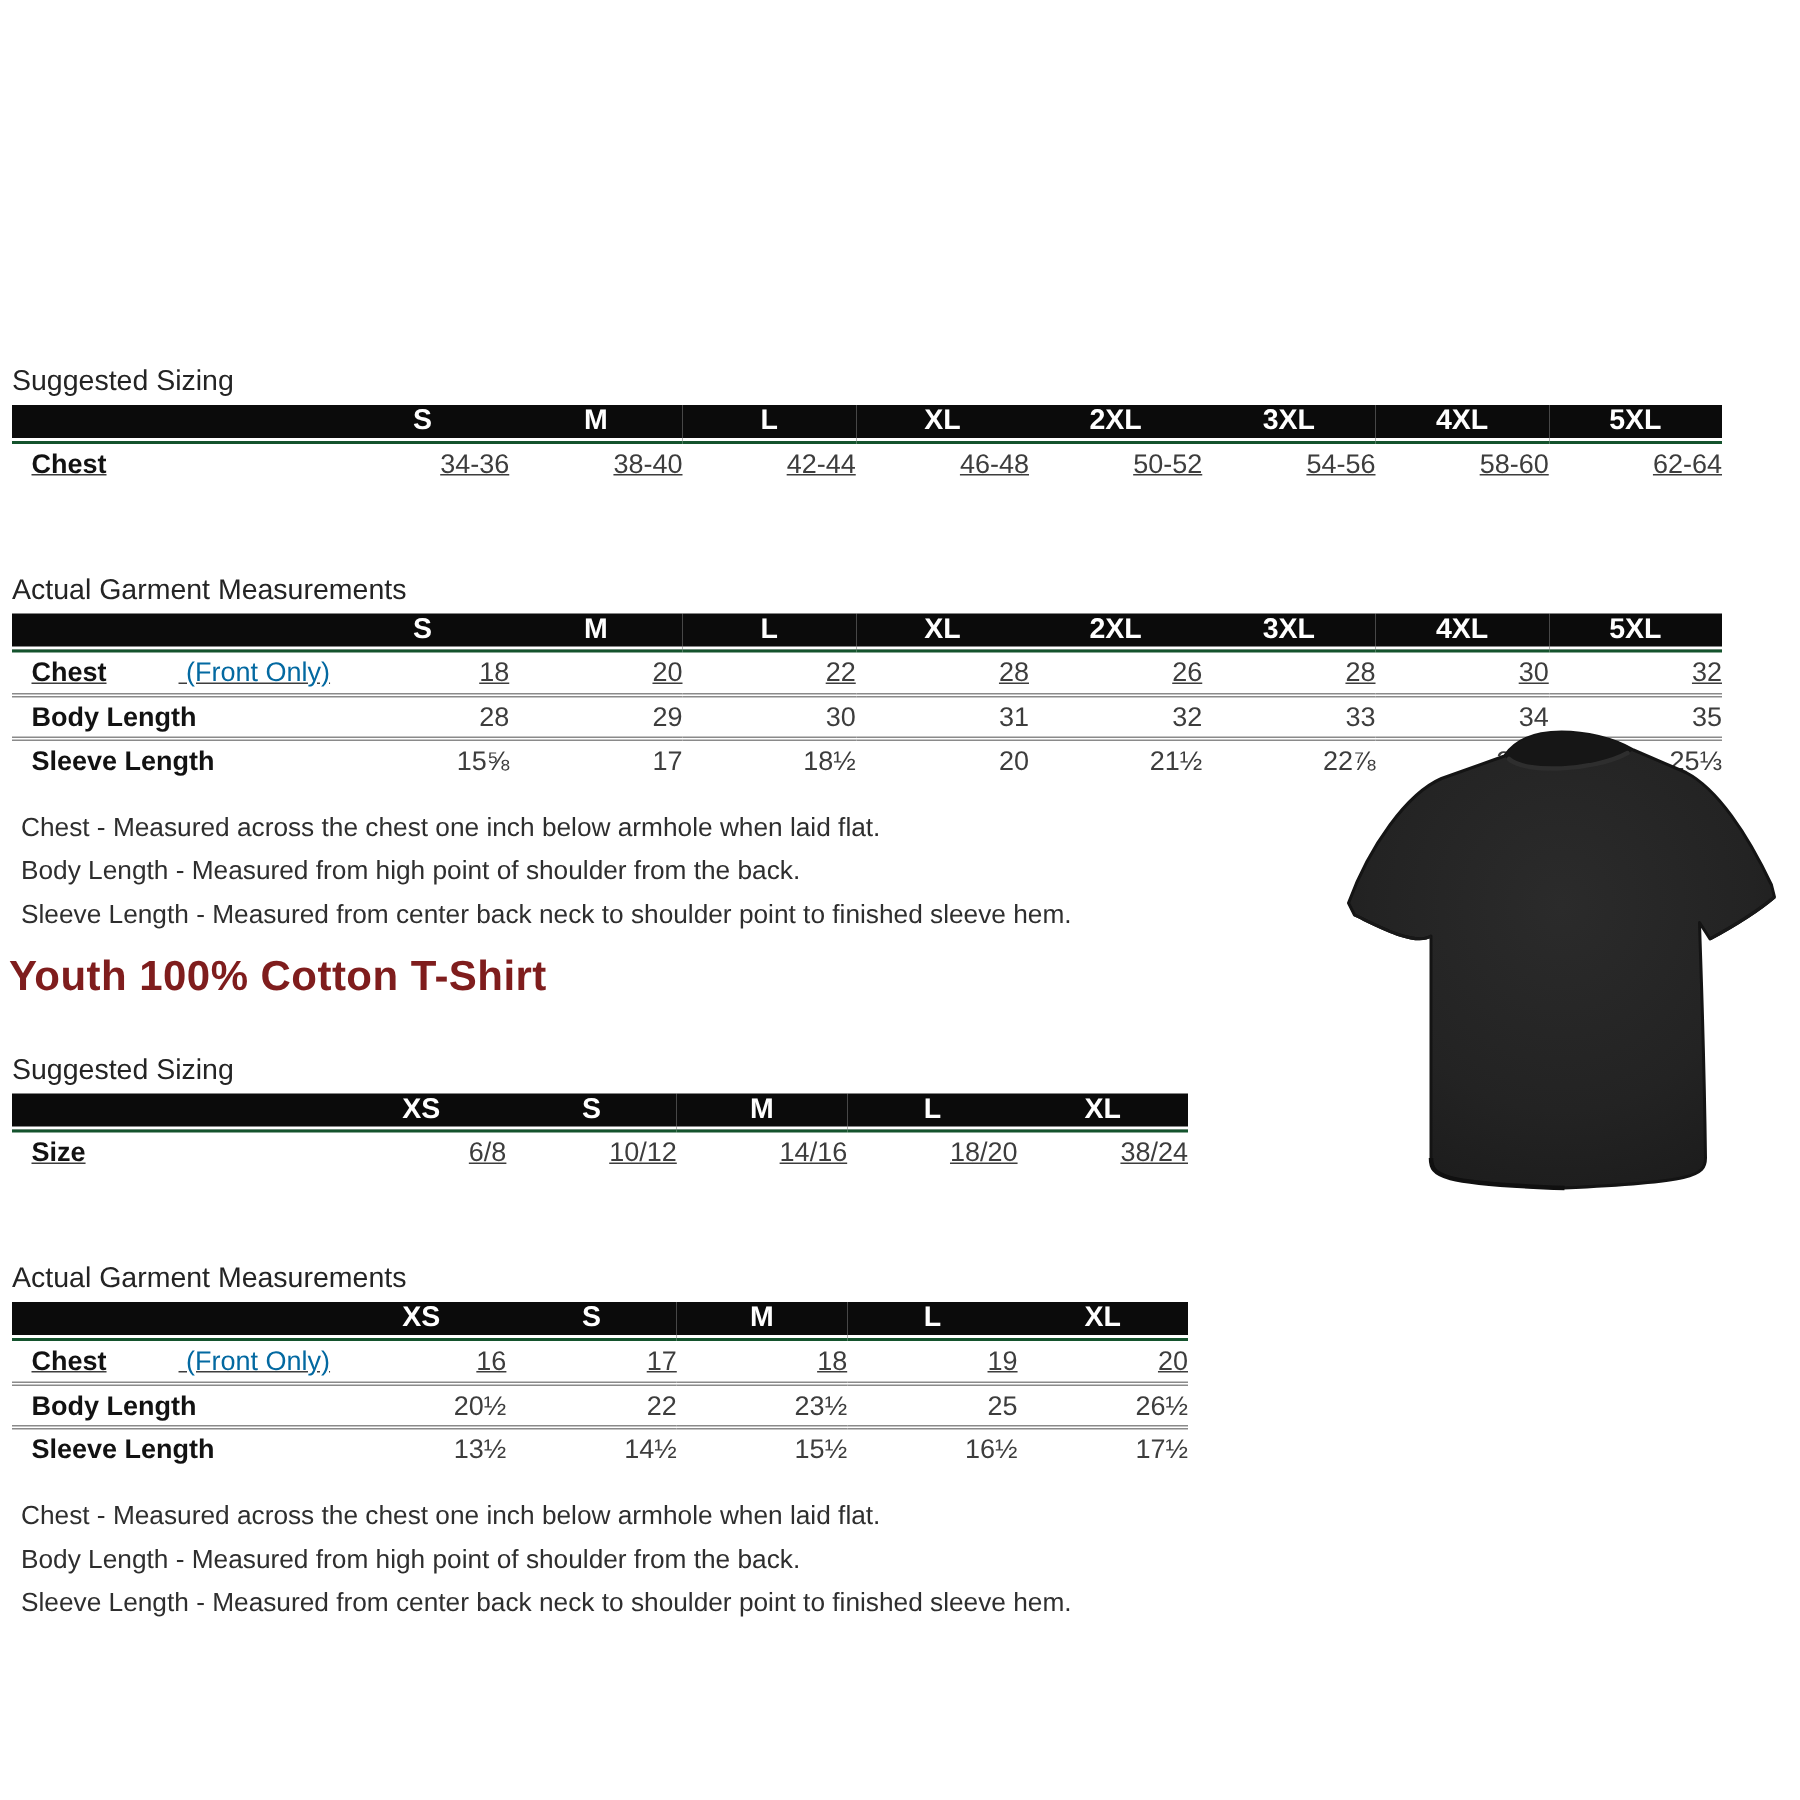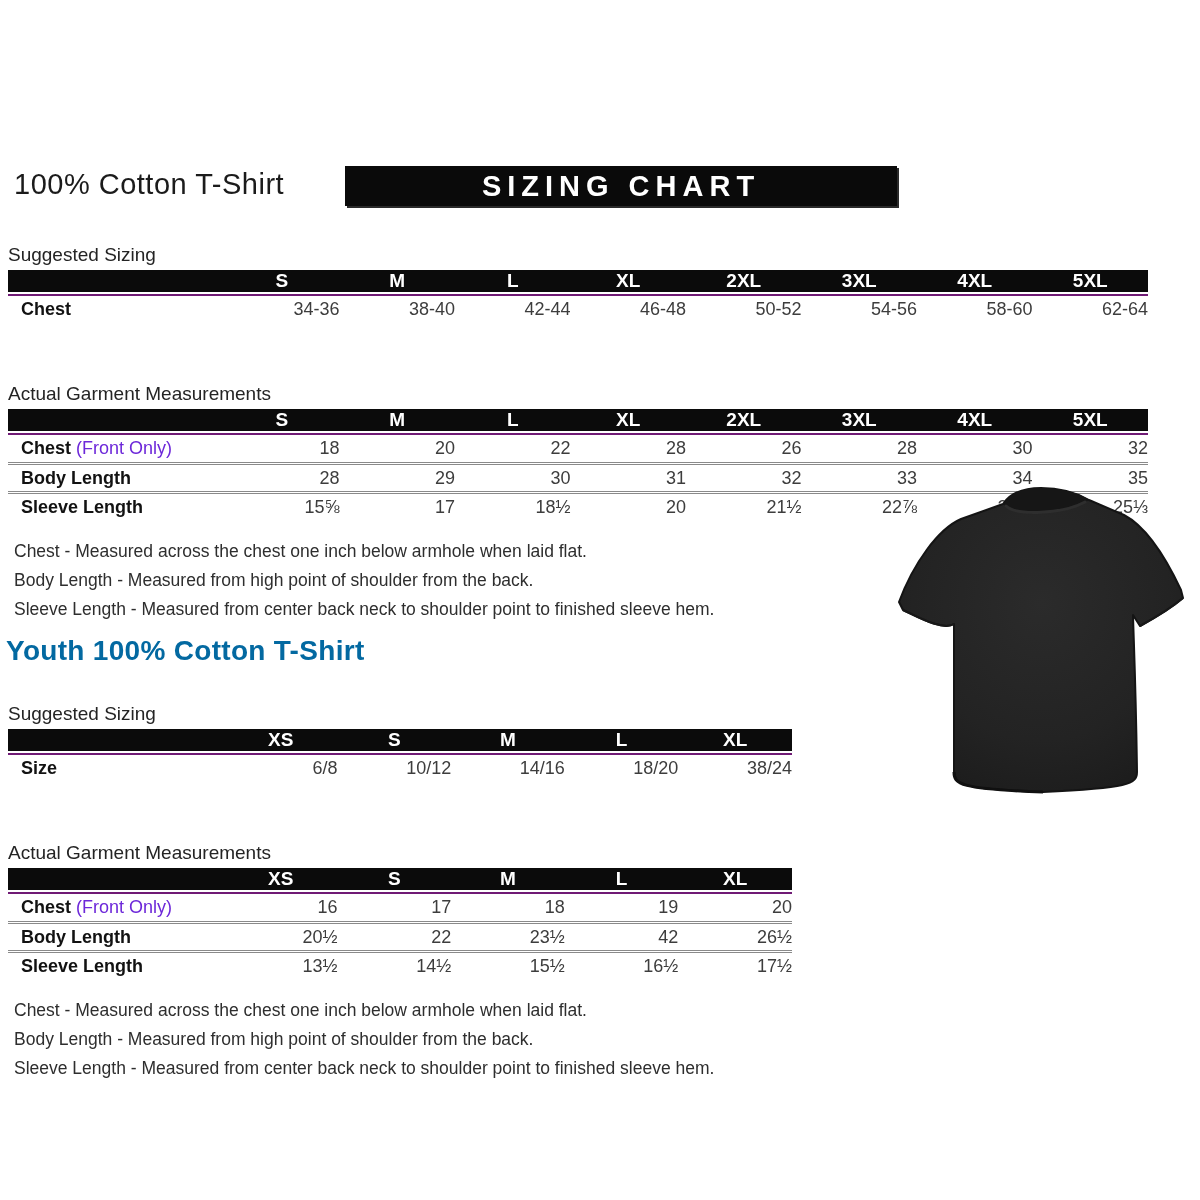--- a/index.html
+++ b/index.html
@@ -15,42 +15,38 @@
   .section-label { font-size:19px; color:#242424; margin-left:8px;margin-top:36px; }
   .content { position:absolute; top:208px; left:0; width:1200px; }
 
   table.size-table { border-collapse:separate; border-spacing:0; table-layout:fixed; margin-left:8px; margin-top:4px; }
   table.w-adult { width:1140px; }
   table.w-youth { width:784px; }
   table.size-table th { background:#0b0b0b; color:#ffffff; font-size:19px; font-weight:bold; text-align:center;
                         height:24px; padding:0; border-bottom:2px solid #ffffff; }
   table.size-table th.label-col, table.size-table td.label-col { width:216px; text-align:left; padding-left:13px; }
   table.size-table td { font-size:18px; color:#3d3d3d; text-align:right; height:29px; padding:0; border-top:3px double #8a8a8a; }
-  table.size-table tbody tr:first-child td { border-top:2px solid #701a75; }
+  table.size-table tbody tr:first-child td { border-top:2px solid #14532d;text-decoration:underline; }
   table.size-table td.label-col b { color:#121212; font-weight:bold; }
-  table.size-table td.label-col span { color:#6d28d9; font-weight:normal; }
+  table.size-table td.label-col span { color:#0369a1; font-weight:normal;margin-left:48px; }
   table.no-bottom tbody tr:last-child td { border-bottom:none; }
 
   .gap-sm { height:24px; }
   .notes { margin:17px 0 0 14px; }
   .note-line { font-size:17.5px; color:#2e2e2e; line-height:29px; }
 
-  .youth-title { font-size:28px; font-weight:bold; color:#0369a1; margin:11px 0 12px 6px; letter-spacing:0.3px; }
+  .youth-title { font-size:28px; font-weight:bold; color:#7f1d1d; margin:11px 0 12px 6px; letter-spacing:0.3px; }
 
   .shirt-wrap { position:absolute; left:893px; top:484px; width:295px; height:325px; }
 </style>
 </head>
 <body>
 
 <div class="page">
 
-  <div class="header-row">
-    <div class="main-title">100% Cotton T-Shirt</div>
-    <div class="banner">SIZING CHART</div>
-  </div>
 
   <div class="content">
 
     <div class="section-label">Suggested Sizing</div>
     <table class="size-table w-adult no-bottom">
         <thead>
           <tr>
             <th class="label-col"></th>
             <th>S</th>
             <th>M</th>
@@ -182,21 +178,21 @@
             <td>17</td>
             <td>18</td>
             <td>19</td>
             <td>20</td>
           </tr>
           <tr>
             <td class="label-col"><b>Body Length</b></td>
             <td>20½</td>
             <td>22</td>
             <td>23½</td>
-            <td>42</td>
+            <td>25</td>
             <td>26½</td>
           </tr>
           <tr>
             <td class="label-col"><b>Sleeve Length</b></td>
             <td>13½</td>
             <td>14½</td>
             <td>15½</td>
             <td>16½</td>
             <td>17½</td>
           </tr>

